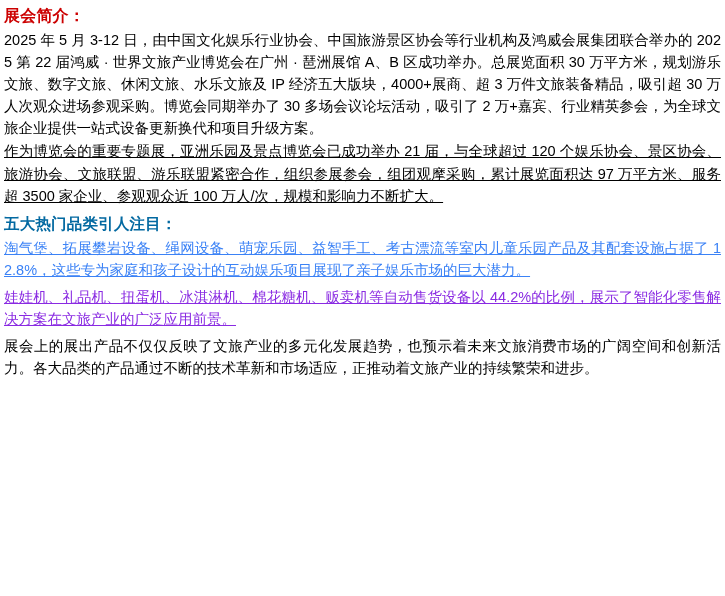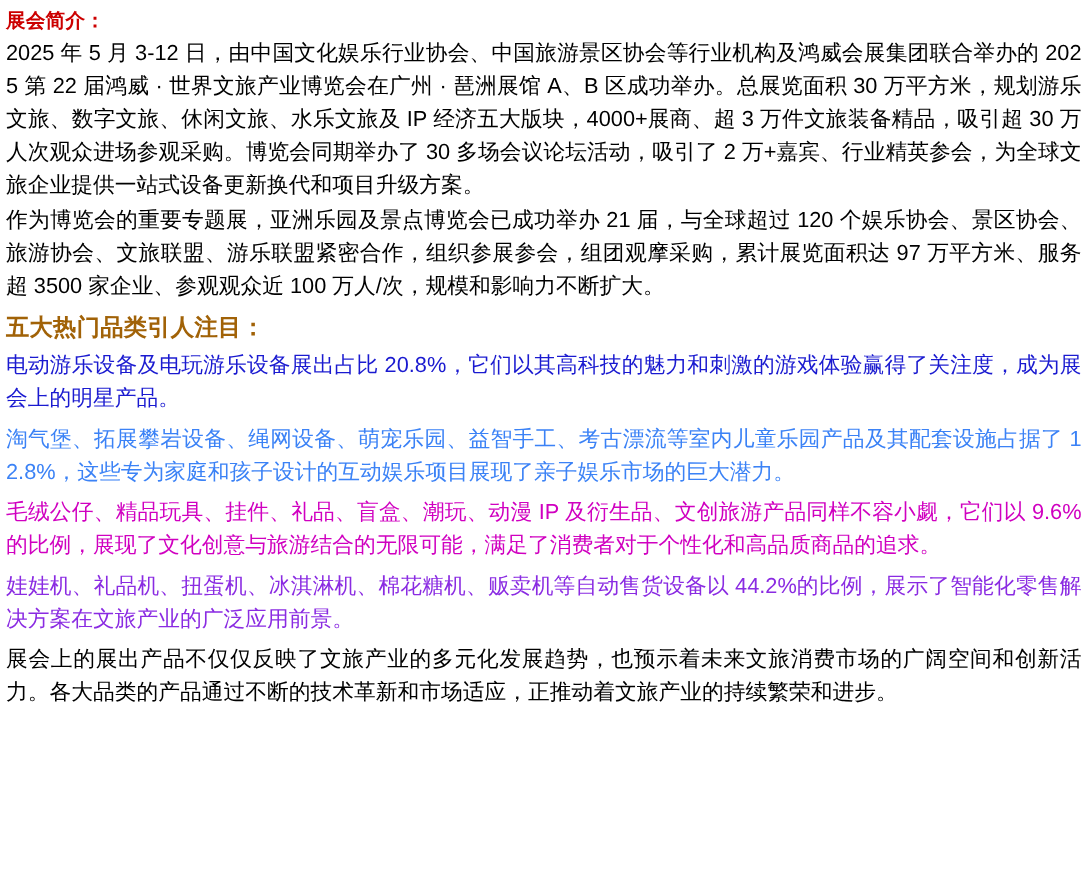--- a/index.html
+++ b/index.html
@@ -16,63 +16,62 @@
     color: #000000;
   }
   .page {
     padding: 4px 4px 6px 4px;
     box-sizing: border-box;
     width: 725px;
   }
   .heading {
     color: #cc0000;
     font-weight: bold;
-    font-size: 13px;
+    font-size: 16px;
     margin: 0 0 1px 0;
     letter-spacing: 0.2px;
   }
   .heading2 {
-    color: #a16207;
+    color: #0369a1;
     font-weight: bold;
     font-size: 15.5px;
     margin: 4px 0 2px 0;
     letter-spacing: 0.2px;
   }
   p.para {
     margin: 0 0 1px 0;
     text-align: justify;
     text-justify: inter-ideograph;
     word-break: break-all;
   }
   .para.spaced {
     margin-bottom: 5px;
+    text-decoration: underline;
   }
   .cat-1 { color: #1a1ad0; }
   .cat-2 { color: #3b82f6; }
   .cat-3 { color: #0aa0a0; }
   .cat-4 { color: #d000c0; }
   .cat-5 { color: #8a2be2; }
 </style>
 </head>
 <body>
 
 <div class="page">
 
   <div class="heading">展会简介：</div>
 
   <p class="para">2025 年 5 月 3-12 日，由中国文化娱乐行业协会、中国旅游景区协会等行业机构及鸿威会展集团联合举办的 2025 第 22 届鸿威 · 世界文旅产业博览会在广州 · 琶洲展馆 A、B 区成功举办。总展览面积 30 万平方米，规划游乐文旅、数字文旅、休闲文旅、水乐文旅及 IP 经济五大版块，4000+展商、超 3 万件文旅装备精品，吸引超 30 万人次观众进场参观采购。博览会同期举办了 30 多场会议论坛活动，吸引了 2 万+嘉宾、行业精英参会，为全球文旅企业提供一站式设备更新换代和项目升级方案。</p>
 
   <p class="para spaced">作为博览会的重要专题展，亚洲乐园及景点博览会已成功举办 21 届，与全球超过 120 个娱乐协会、景区协会、旅游协会、文旅联盟、游乐联盟紧密合作，组织参展参会，组团观摩采购，累计展览面积达 97 万平方米、服务超 3500 家企业、参观观众近 100 万人/次，规模和影响力不断扩大。</p>
 
   <div class="heading2">五大热门品类引人注目：</div>
 
-  <p class="para spaced cat-1">电动游乐设备及电玩游乐设备展出占比 20.8%，它们以其高科技的魅力和刺激的游戏体验赢得了关注度，成为展会上的明星产品。</p>
 
   <p class="para spaced cat-2">淘气堡、拓展攀岩设备、绳网设备、萌宠乐园、益智手工、考古漂流等室内儿童乐园产品及其配套设施占据了 12.8%，这些专为家庭和孩子设计的互动娱乐项目展现了亲子娱乐市场的巨大潜力。</p>
 
 
-  <p class="para spaced cat-4">毛绒公仔、精品玩具、挂件、礼品、盲盒、潮玩、动漫 IP 及衍生品、文创旅游产品同样不容小觑，它们以 9.6%的比例，展现了文化创意与旅游结合的无限可能，满足了消费者对于个性化和高品质商品的追求。</p>
 
   <p class="para spaced cat-5">娃娃机、礼品机、扭蛋机、冰淇淋机、棉花糖机、贩卖机等自动售货设备以 44.2%的比例，展示了智能化零售解决方案在文旅产业的广泛应用前景。</p>
 
   <p class="para">展会上的展出产品不仅仅反映了文旅产业的多元化发展趋势，也预示着未来文旅消费市场的广阔空间和创新活力。各大品类的产品通过不断的技术革新和市场适应，正推动着文旅产业的持续繁荣和进步。</p>
 
 </div>
 
 </body></html>

